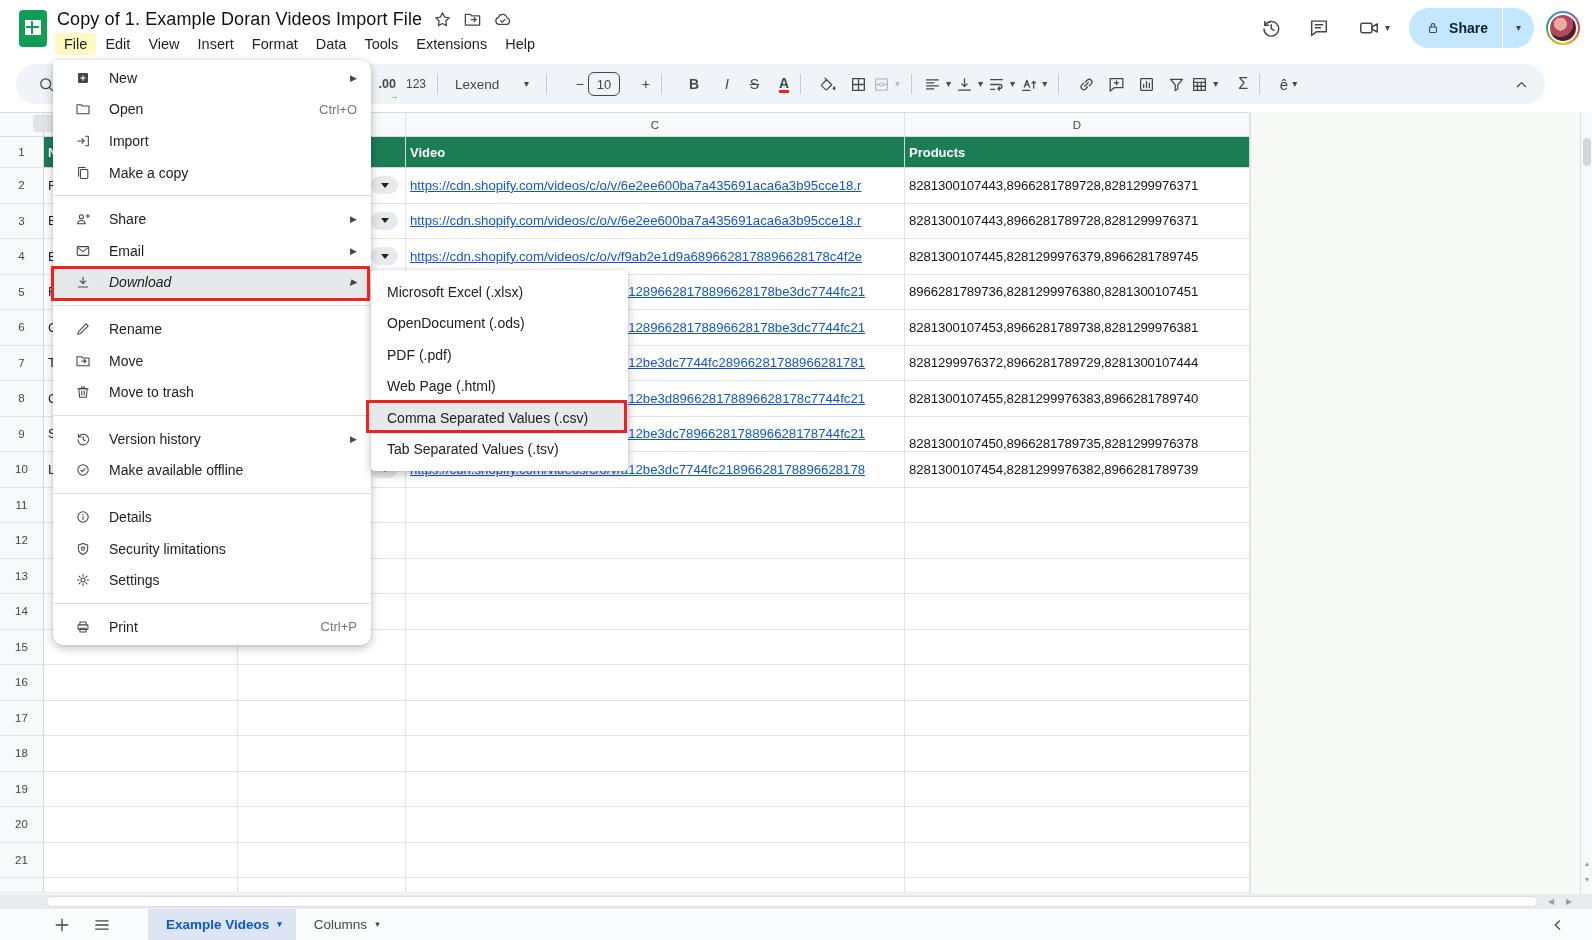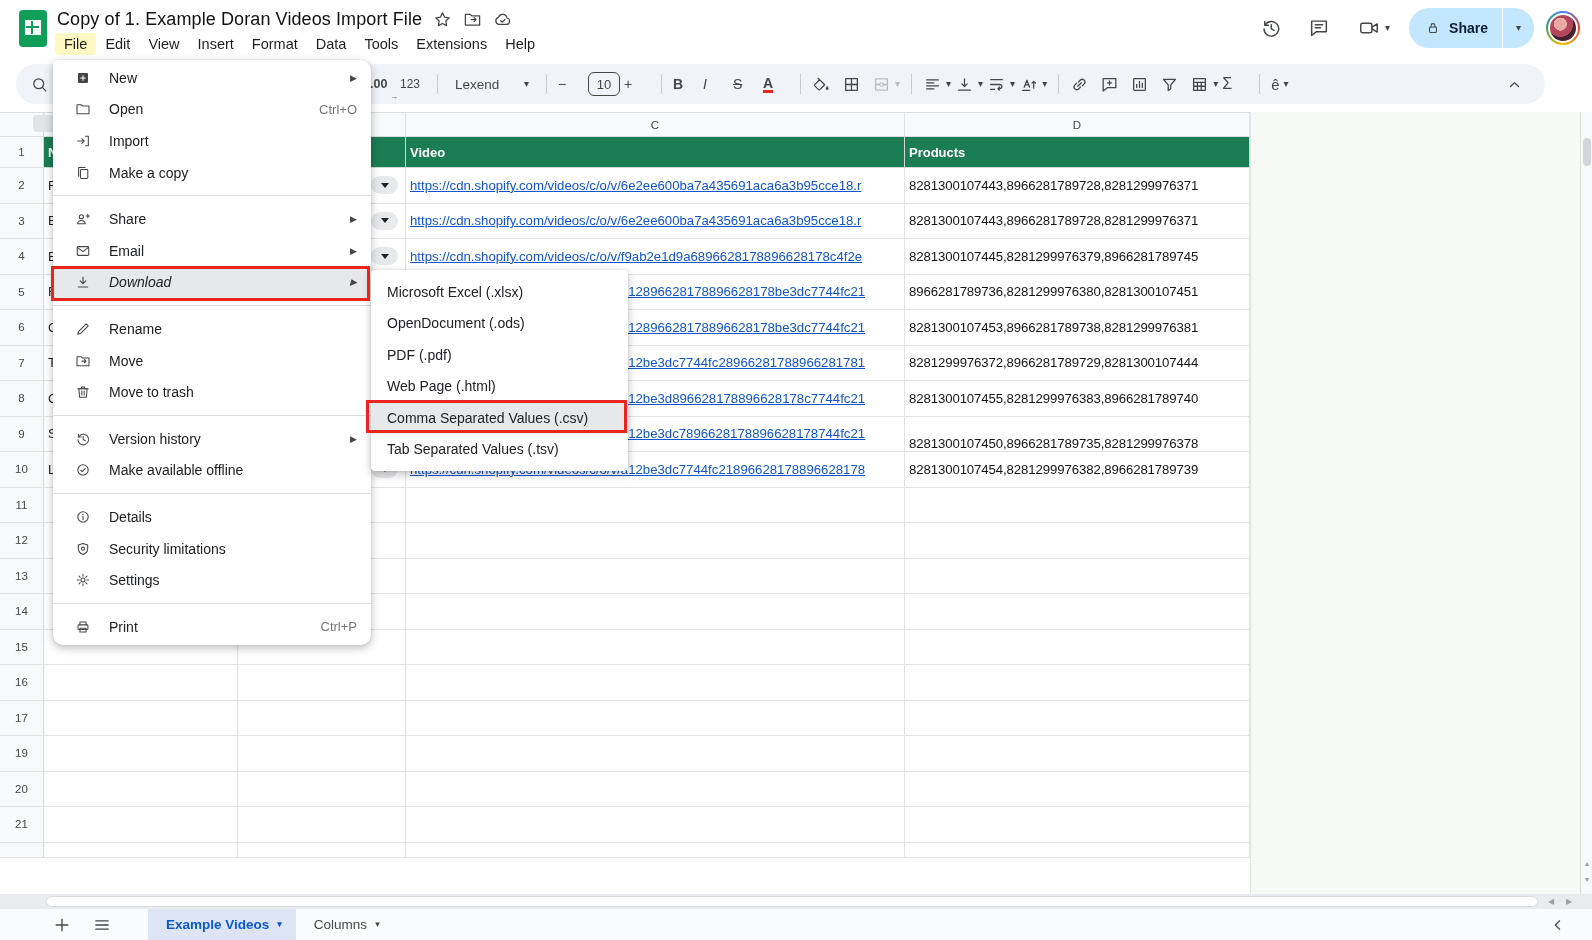--- a/index.html
+++ b/index.html
@@ -31,21 +31,21 @@
   #share-pill{height:40px;background:var(--share-bg);border-radius:20px;display:flex;align-items:center;overflow:hidden;}
   #share-main{display:flex;align-items:center;gap:8px;padding:0 14px 0 16px;height:100%;}
   #share-label{font-size:14px;font-weight:600;color:#0b1d35;}
   #share-sep{width:1px;height:40px;background:#fff;}
   #share-caret{padding:0 13px;height:100%;display:flex;align-items:center;}
   #avatar{width:34px;height:34px;border-radius:50%;padding:2px;background:conic-gradient(#4285f4,#ea4335,#fbbc04,#34a853,#4285f4);margin-left:4px;}
   #avatar .photo{width:100%;height:100%;border-radius:50%;background:radial-gradient(circle at 40% 35%,#e7a9a0 0 28%,#b2465d 29% 55%,#47222e 56% 100%);border:2px solid #fff;}
   
   #toolbar{position:absolute;left:16px;top:64px;width:1529px;height:40px;background:var(--toolbar-bg);border-radius:20px;display:flex;align-items:center;padding:0 14px;gap:4px;font-size:14px;color:var(--gray);}
   .tsp{width:1px;height:20px;background:#c7cacf;margin:0 7px;flex:none;}
-  .tbtn{display:flex;align-items:center;justify-content:flex-start;min-width:26px;height:28px;border-radius:4px;gap:2px;flex:none;}
+  .tbtn{display:flex;align-items:center;justify-content:flex-end;min-width:26px;height:28px;border-radius:4px;gap:2px;flex:none;}
   .tlabel{font-size:13.5px;color:var(--gray);}
   #tb-decimal{position:relative;font-size:12.5px;font-weight:bold;}
   #tb-decimal .arr{position:absolute;right:-2px;bottom:-3px;font-size:8px;}
   #tb-fmt{font-size:12px;}
   #font-box{width:86px;justify-content:space-between;padding:0 6px;}
   #size-box{width:32px;height:24px;border:1px solid var(--gray);border-radius:6px;font-size:13px;display:flex;align-items:center;justify-content:center;}
   .bold{font-weight:bold;} .ital{font-style:italic;}
   #tb-color{position:relative;font-weight:600;}
   #tb-color u{text-decoration:none;border-bottom:3px solid #e8261e;padding-bottom:0px;line-height:1;}
   .grayed{color:#b9bdc2;}
@@ -501,20 +501,27 @@
           <div class="cell " style="width: 345px; height: 35.5px;"></div>
         </div>
         <div class="grow" style="height: 35.5px; overflow: hidden;">
           <div class="gut" style="height: 35.5px;">17</div>
           <div class="cell " style="width: 194px; height: 35.5px;"></div>
           <div class="cell " style="width: 168px; height: 35.5px;"></div>
           <div class="cell " style="width: 499px; height: 35.5px;"></div>
           <div class="cell " style="width: 345px; height: 35.5px;"></div>
         </div>
         <div class="grow" style="height: 35.5px; overflow: hidden;">
+          <div class="gut" style="height: 35.5px;">18</div>
+          <div class="cell " style="width: 194px; height: 35.5px;"></div>
+          <div class="cell " style="width: 168px; height: 35.5px;"></div>
+          <div class="cell " style="width: 499px; height: 35.5px;"></div>
+          <div class="cell " style="width: 345px; height: 35.5px;"></div>
+        </div>
+        <div class="grow" style="height: 35.5px; overflow: hidden;">
           <div class="gut" style="height: 35.5px;">19</div>
           <div class="cell " style="width: 194px; height: 35.5px;"></div>
           <div class="cell " style="width: 168px; height: 35.5px;"></div>
           <div class="cell " style="width: 499px; height: 35.5px;"></div>
           <div class="cell " style="width: 345px; height: 35.5px;"></div>
         </div>
         <div class="grow" style="height: 35.5px; overflow: hidden;">
           <div class="gut" style="height: 35.5px;">20</div>
           <div class="cell " style="width: 194px; height: 35.5px;"></div>
           <div class="cell " style="width: 168px; height: 35.5px;"></div>

